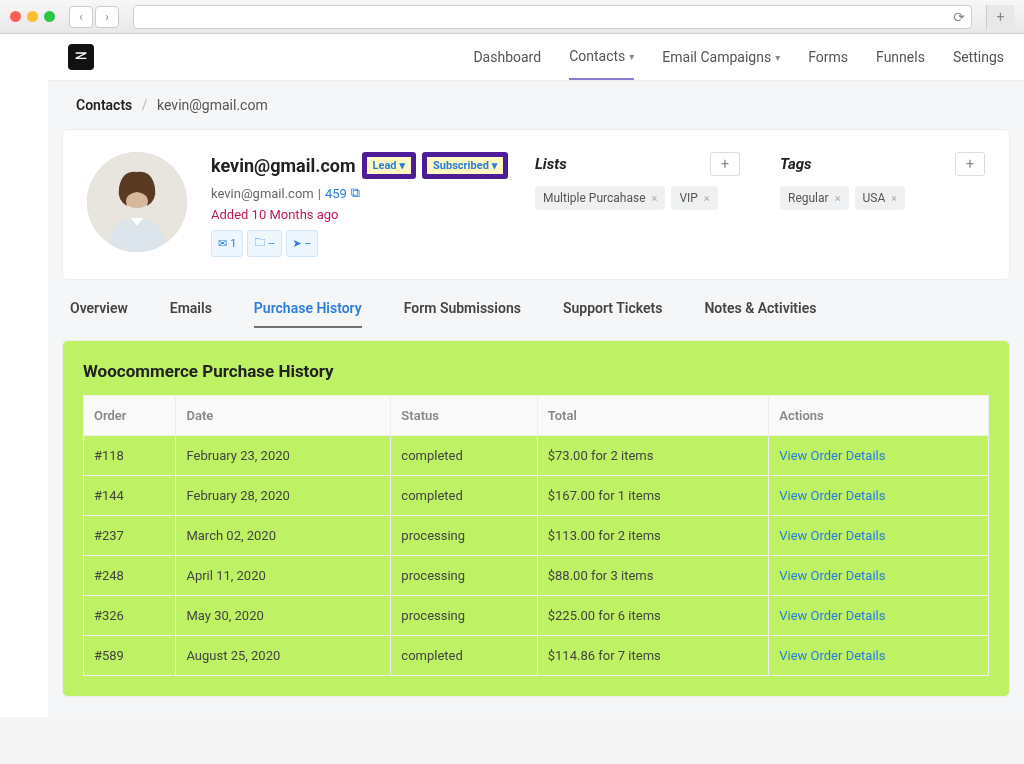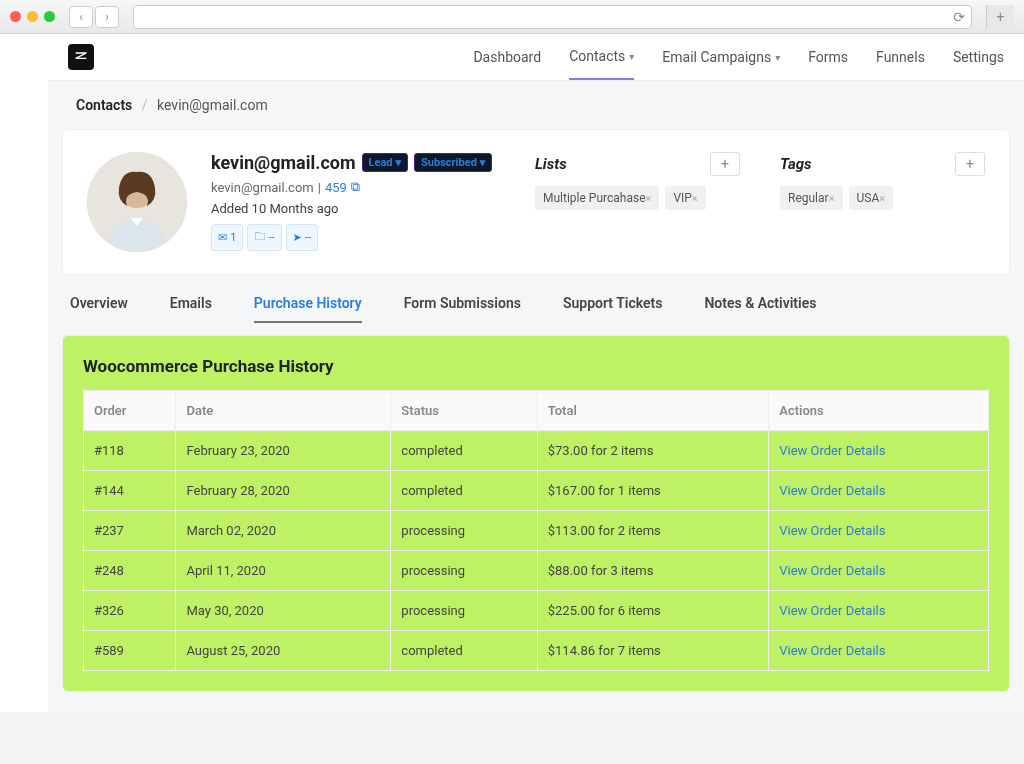--- a/index.html
+++ b/index.html
@@ -54,35 +54,35 @@
     border:1px solid #eee;
     border-radius:6px;
     padding:22px 24px;
     display:flex;
     gap:24px;
   }
   .avatar{ width:100px;height:100px;border-radius:50%;overflow:hidden;background:#ddd;flex-shrink:0;}
   .avatar svg{width:100%;height:100%;}
   .profile-main{ flex:0 0 300px;}
   .profile-name{ font-size:18px;font-weight:700;color:#222;display:flex;align-items:center;gap:6px;}
-  .pill{ font-size:11px; padding:2px 6px; border-radius:3px; color:#2a7edb;background:#0f172a;border:1px solid #4c1d95;display:inline-flex;align-items:center;gap:3px;}
+  .pill{ font-size:11px; padding:2px 6px; border-radius:3px; color:#2a7edb;background:#fef9c3;border:5px solid #4c1d95;display:inline-flex;align-items:center;gap:3px;}
   .subline{ font-size:13px;color:#666;margin-top:6px;display:flex;align-items:center;gap:4px;}
   .subline a{color:#2a7edb;text-decoration:none;}
   .ext-icon{color:#2a7edb;}
-  .added{ font-size:13px;color:#404040;margin-top:6px;}
+  .added{ font-size:13px;color:#be185d;margin-top:6px;}
   .iconrow{ margin-top:8px;display:flex;gap:4px;}
   .iconbtn{ font-size:11px;padding:3px 6px;border:1px solid #d3e6f8;background:#eef6fe;color:#2a7edb;border-radius:3px;display:inline-flex;align-items:center;gap:3px;}
 
   .lists-tags{ display:flex; gap:40px; flex:1;}
   .lt-col{ flex:1;}
   .lt-head{ display:flex;align-items:center;justify-content:space-between;margin-bottom:10px;}
   .lt-head h4{ font-size:15px;font-weight:700;color:#222;font-style:italic;}
   .plus-btn{ width:30px;height:24px;border:1px solid #ddd;background:#fff;border-radius:3px;display:flex;align-items:center;justify-content:center;color:#888;}
   .chips{ display:flex;gap:6px;flex-wrap:wrap;}
-  .chip{ background:#eef0f2;color:#555;font-size:12px;padding:5px 8px;border-radius:3px;display:inline-flex;align-items:center;}
+  .chip{ background:#eef0f2;color:#555;font-size:12px;padding:5px 8px;border-radius:3px;display:inline-flex;align-items:center;gap:6px;}
   .chip .x{ color:#aaa;font-size:11px;}
 
   .tabs{ display:flex;gap:42px;padding:20px 8px 0;}
   .tabs a{ color:#444;text-decoration:none;font-size:14px;font-weight:600;padding-bottom:10px;}
   .tabs a.active{ color:#2a7edb;border-bottom:2px solid #737373;text-align:right;}
 
   .panel{ background:#bef264;border:1px solid #eee;border-radius:6px;margin-top:12px;padding:20px;}
   .panel h3{ font-size:17px;font-weight:700;color:#222;margin-bottom:14px;}
   table{ width:100%;border-collapse:collapse;}
   th,td{ text-align:left;padding:12px 10px;border:1px solid #eee;font-size:13px;}

